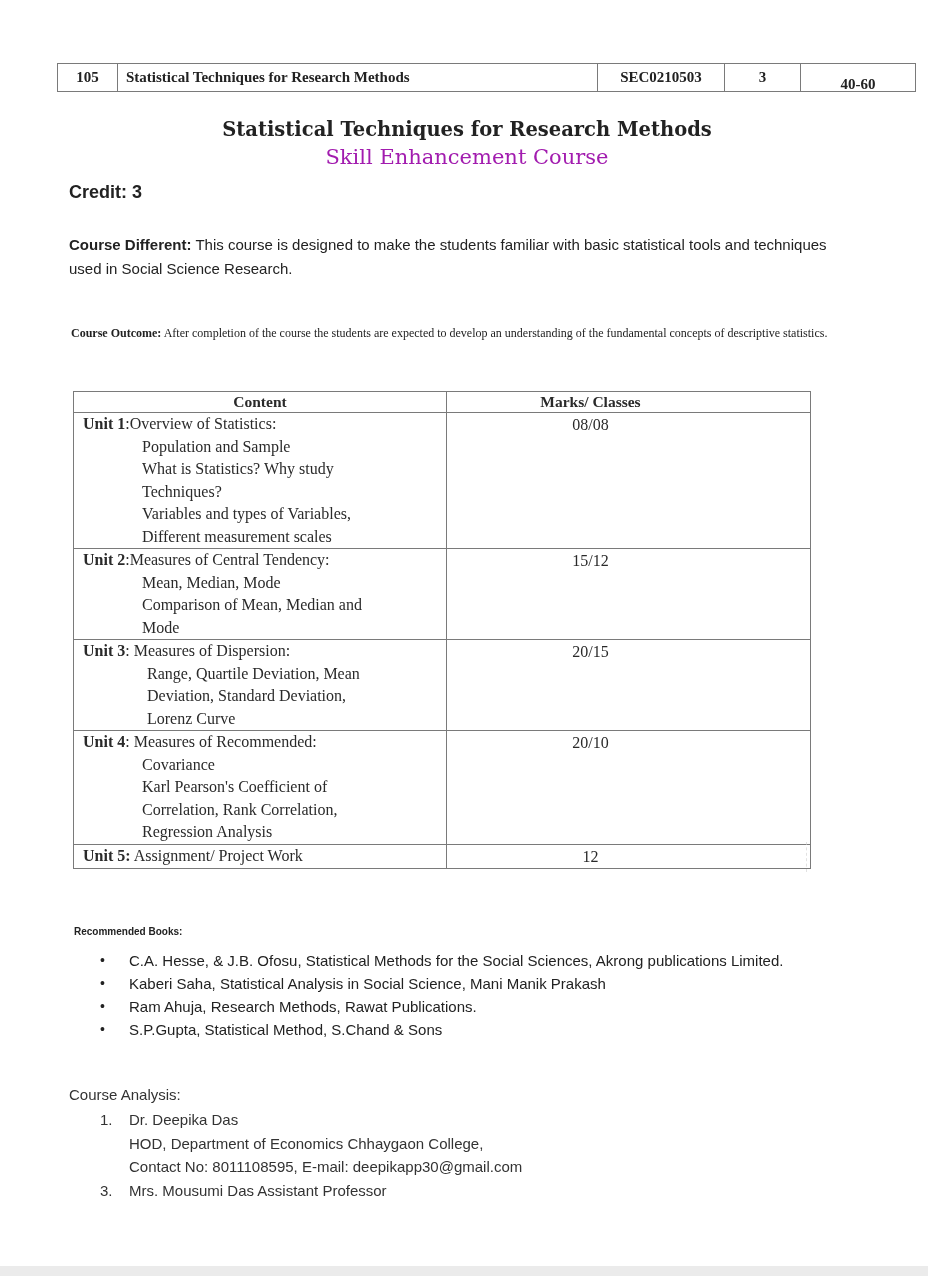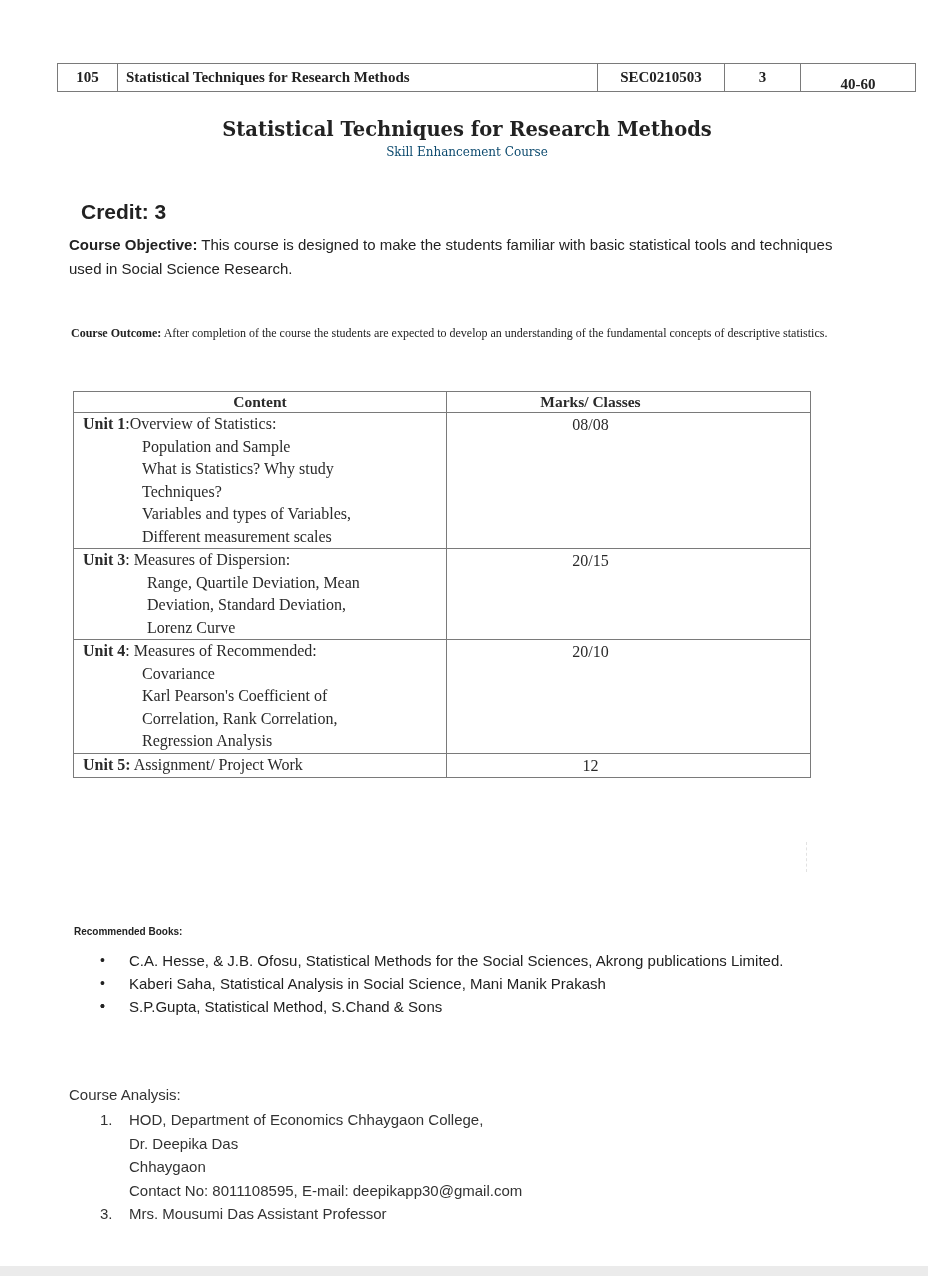--- a/index.html
+++ b/index.html
@@ -22,26 +22,26 @@
   .hdr .c4 { width: 76px; justify-content: center; }
   .hdr .c5 { flex: 1; justify-content: center; }
 
   .title {
     position: absolute; left: 0; width: 928px; top: 118px; text-align: center;
     font-family: "DejaVu Serif", serif; font-weight: bold; font-size: 19.5px; color: #222;
     padding-left: 6px; box-sizing: border-box;
   }
   .subtitle {
     position: absolute; left: 0; width: 928px; top: 145px; text-align: center;
-    font-family: "DejaVu Serif", serif; font-size: 12px; color: #0c4a6e; padding-left: 6px; box-sizing: border-box;
+    font-family: "DejaVu Serif", serif; font-size: 21px; color: #a21caf; padding-left: 6px; box-sizing: border-box;
   }
 
   .credit {
-    position: absolute; left: 69px; top: 200px; font-family: "Liberation Sans", sans-serif;
-    font-weight: bold; font-size: 21px; color: #222; margin-left: 12px;
+    position: absolute; left: 69px; top: 182px; font-family: "Liberation Sans", sans-serif;
+    font-weight: bold; font-size: 18px; color: #222;
   }
   .objective {
     position: absolute; left: 69px; top: 233px; width: 780px; font-family: "Liberation Sans", sans-serif;
     font-size: 15px; line-height: 24px; color: #222;
   }
   .objective b { font-weight: bold; }
 
   .outcome {
     position: absolute; left: 71px; top: 321px; width: 800px; font-family: "Liberation Serif", serif;
     font-size: 12px; line-height: 24px; color: #222;
@@ -102,21 +102,21 @@
   <div class="c4">3</div>
   <div class="c5">40-60</div>
 </div>
 
 <div class="title">Statistical Techniques for Research Methods</div>
 <div class="subtitle">Skill Enhancement Course</div>
 
 <div class="credit">Credit: 3</div>
 
 <div class="objective">
-  <b>Course Objective:</b><span> This course is designed to make the students familiar with basic statistical tools and techniques used in Social Science Research.</span>
+  <b>Course Different:</b><span> This course is designed to make the students familiar with basic statistical tools and techniques used in Social Science Research.</span>
 </div>
 
 <div class="outcome">
   <b>Course Outcome:</b><span> After completion of the course the students are expected to develop an understanding of the fundamental concepts of descriptive statistics.</span>
 </div>
 
 <table class="ctable">
   <thead>
     <tr>
       <th class="colA">Content</th>
@@ -130,20 +130,29 @@
           <div class="sub">Population and Sample</div>
           <div class="sub">What is Statistics? Why study</div>
           <div class="sub">Techniques?</div>
           <div class="sub">Variables and types of Variables,</div>
           <div class="sub">Different measurement scales</div>
         </td>
         <td class="marks"><span>08/08</span></td>
       </tr>
       <tr>
         <td>
+          <div class="unit-head"><b>Unit 2</b><span style="white-space: pre;">:</span><span>Measures of Central Tendency:</span></div>
+          <div class="sub">Mean, Median, Mode</div>
+          <div class="sub">Comparison of Mean, Median and</div>
+          <div class="sub">Mode</div>
+        </td>
+        <td class="marks"><span>15/12</span></td>
+      </tr>
+      <tr>
+        <td>
           <div class="unit-head"><b>Unit 3</b><span style="white-space: pre;">: </span><span>Measures of Dispersion:</span></div>
           <div class="sub wide">Range, Quartile Deviation, Mean</div>
           <div class="sub wide">Deviation, Standard Deviation,</div>
           <div class="sub wide">Lorenz Curve</div>
         </td>
         <td class="marks"><span>20/15</span></td>
       </tr>
       <tr>
         <td>
           <div class="unit-head"><b>Unit 4</b><span style="white-space: pre;">: </span><span>Measures of Recommended:</span></div>
@@ -162,31 +171,30 @@
       </tr>
     </tbody>
 </table>
 
 <div class="edge-mark"></div>
 
 <div class="books-head">Recommended Books:</div>
 <ul class="books">
   <li><span class="bullet">•</span><span>C.A. Hesse, &amp; J.B. Ofosu, Statistical Methods for the Social Sciences, Akrong publications Limited.</span></li>
   <li><span class="bullet">•</span><span>Kaberi Saha, Statistical Analysis in Social Science, Mani Manik Prakash</span></li>
-  <li><span class="bullet">•</span></li>
+  <li><span class="bullet">•</span><span>Ram Ahuja, Research Methods, Rawat Publications.</span></li>
   <li><span class="bullet">•</span><span>S.P.Gupta, Statistical Method, S.Chand &amp; Sons</span></li>
 </ul>
 
 <div class="designers-head">Course Analysis:</div>
 <div class="designers">
   <div class="row">
     <span class="num">1.</span>
+    <div>Dr. Deepika Das</div>
     <div>HOD, Department of Economics Chhaygaon College,</div>
-    <div>Dr. Deepika Das</div>
-    <div>Chhaygaon</div>
     <div>Contact No: 8011108595, E-mail: deepikapp30@gmail.com</div>
   </div>
   <div class="row">
     <span class="num">3.</span>
     <div>Mrs. Mousumi Das Assistant Professor</div>
   </div>
 </div>
 
 <div class="bottom-bar"></div>
 

